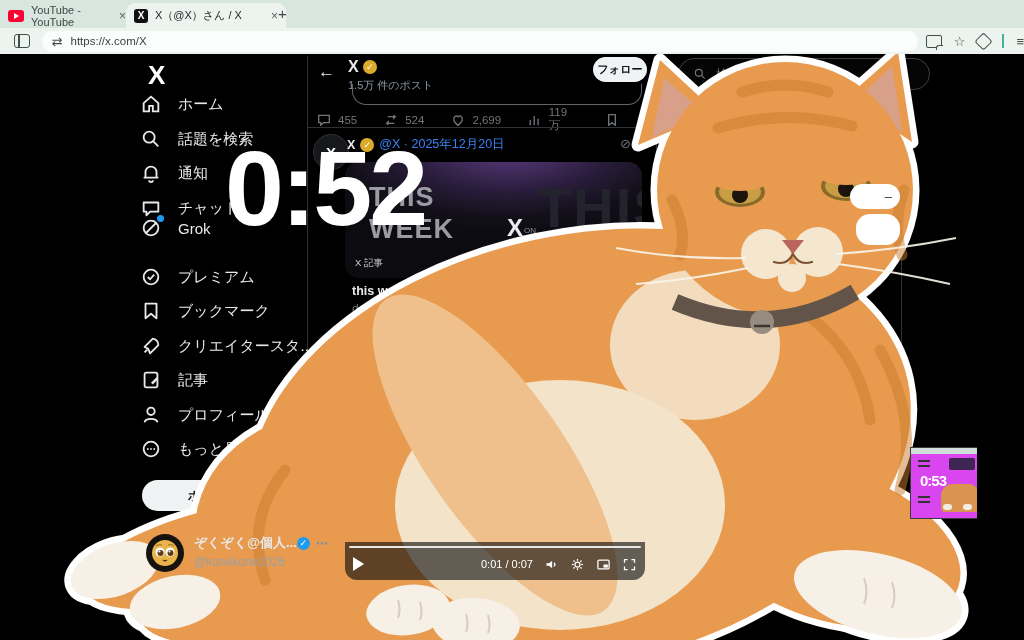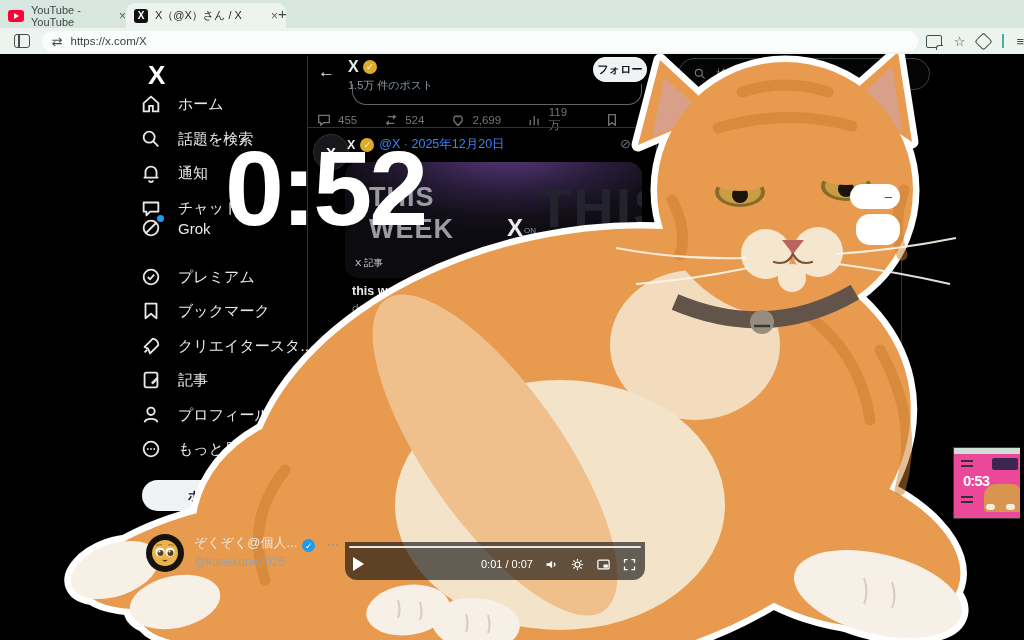--- a/index.html
+++ b/index.html
@@ -109,26 +109,26 @@
         border-radius:0 0 12px 12px;}
   #vprog{position:absolute;left:4px;right:4px;top:4px;height:2px;background:#e7e7e7;border-radius:1px;}
   #vrow{position:absolute;left:8px;right:8px;top:10px;height:24px;display:flex;align-items:center;gap:11px;color:#fff;}
   #vplay{width:0;height:0;border-left:11px solid #fff;border-top:7px solid transparent;border-bottom:7px solid transparent;}
   #vtime{margin-left:auto;font-size:11px;}
   .v-ic{width:15px;height:15px;}
 
   
   #caption{left:146px;top:534px;z-index:35;display:flex;gap:10px;align-items:flex-start;}
   #cap-av{width:38px;height:38px;border-radius:50%;background:#16120e;display:flex;align-items:center;justify-content:center;}
-  #cap-name-row{display:flex;align-items:flex-end;gap:5px;font-size:13px;font-weight:normal;color:#e7e9ea;}
+  #cap-name-row{display:flex;align-items:center;font-size:13px;font-weight:bold;color:#e7e9ea;}
   #cap-handle{font-size:12px;color:#9ba0a5;margin-top:3px;}
   #cap-dots{color:#8a9096;font-size:13px;margin-left:6px;}
 
   
-  #pip{left:953px;top:447px;width:66px;height:70px;z-index:40;background:#ec4899;border:1px solid #3a3a3a;border-right:none;overflow:hidden;}
+  #pip{left:910px;top:447px;width:66px;height:70px;z-index:40;background:#d946ef;border:1px solid #3a3a3a;border-right:none;overflow:hidden;}
   #pip-top{position:absolute;left:0;top:0;right:0;height:6px;background:#cfe0d9;}
   .pip-line{position:absolute;left:7px;width:12px;height:2px;background:#333;}
   #pip-time{position:absolute;left:9px;top:24px;font-size:15px;font-weight:bold;color:#fff;letter-spacing:-1px;}
   #pip-purple{position:absolute;left:38px;top:10px;width:26px;height:12px;background:#3d2752;border-radius:2px;}
   #pip-cat{position:absolute;left:30px;top:36px;width:38px;height:28px;background:#d9944f;border-radius:12px 10px 4px 4px;}
   .pip-paw{position:absolute;bottom:2px;width:9px;height:6px;border-radius:3px;background:#f3ece2;}
 </style>
 </head>
 <body>
 

